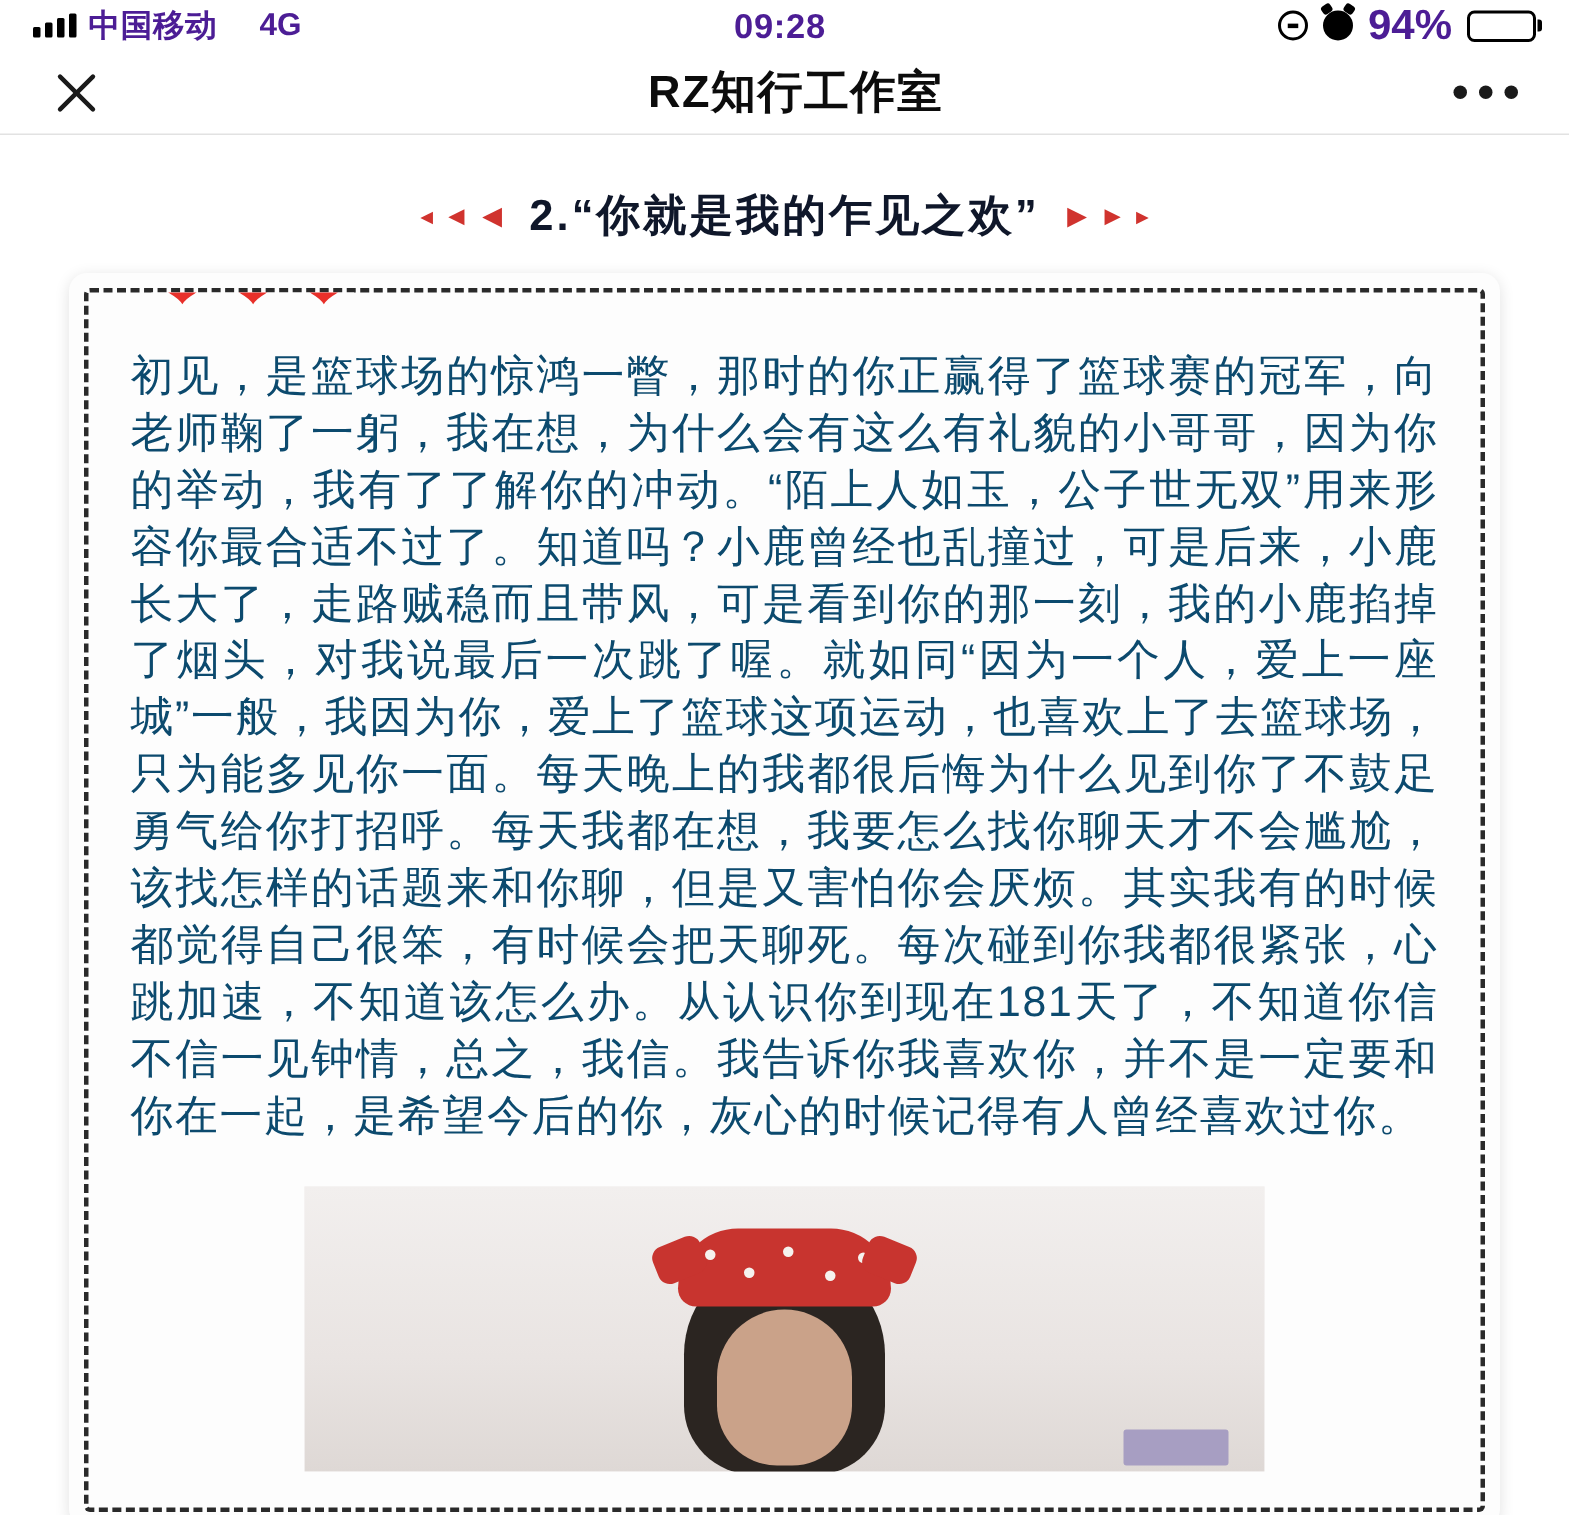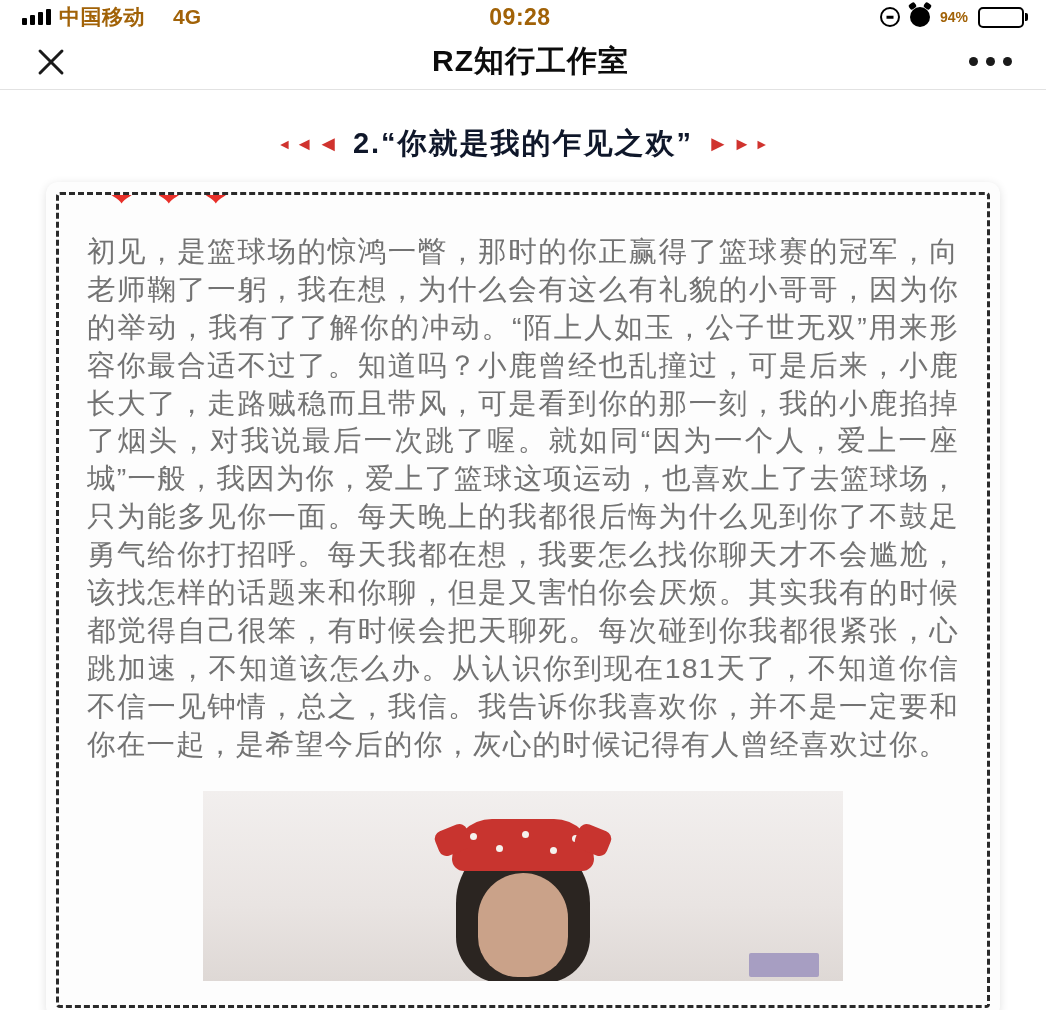--- a/index.html
+++ b/index.html
@@ -16,21 +16,21 @@
 
   
   .status-bar {
     height: 34px;
     display: flex;
     align-items: center;
     padding: 0 22px;
     box-sizing: border-box;
     font-size: 21px;
     font-weight: bold;
-    color: #a16207;
+    color: #4c1d95;
     position: relative;
   }
   .status-left {
     display: flex;
     align-items: center;
     gap: 8px;
   }
   .signal-bars {
     display: flex;
     align-items: flex-end;
@@ -86,21 +86,21 @@
   .ic-alarm::before, .ic-alarm::after {
     content: "";
     position: absolute;
     top: -4px;
     width: 7px; height: 6px;
     background: #000;
     border-radius: 2px;
   }
   .ic-alarm::before { left: -1px; transform: rotate(-35deg); }
   .ic-alarm::after  { right: -1px; transform: rotate(35deg); }
-  .battery-pct { font-size: 14px; }
+  .battery-pct { font-size: 28px; }
   .battery {
     width: 46px; height: 21px;
     border: 2.5px solid #000;
     border-radius: 5px;
     box-sizing: border-box;
     position: relative;
     padding: 2px;
   }
   .battery::after {
     content: "";
@@ -227,21 +227,21 @@
   }
   .heart {
     color: #e8302a;
     font-size: 30px;
     line-height: 1;
   }
 
   .body-text {
     font-size: 28.5px;
     line-height: 1.33;
-    color: #737373;
+    color: #0c4a6e;
     text-align: justify;
     text-justify: inter-ideograph;
     letter-spacing: 1.2px;
     margin: 12px 0 0 0;
     font-family: "Liberation Sans", sans-serif;
   }
 
   .photo-area {
     margin: 28px auto 0;
     width: 640px;

